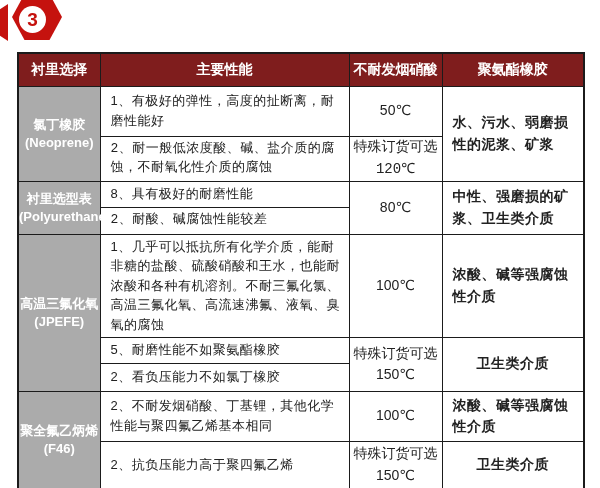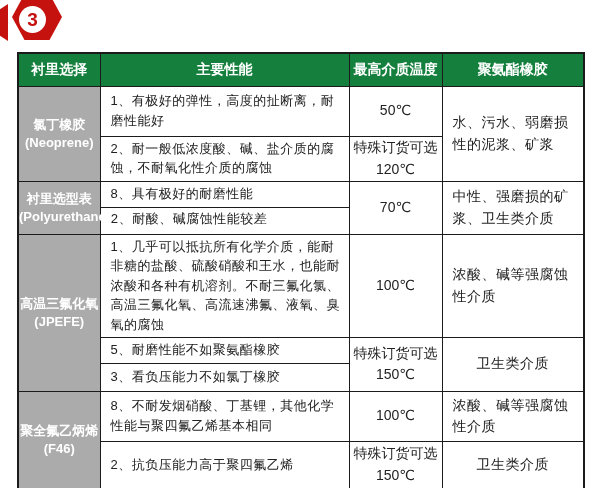--- a/index.html
+++ b/index.html
@@ -50,42 +50,42 @@
     width: 566px; border-collapse: collapse; table-layout: fixed;
     border: 2px solid #1b1b1b;
     font-size: 13px; color: #222;
   }
   col.c1 { width: 82px; }
   col.c2 { width: 249px; }
   col.c3 { width: 93px; }
   col.c4 { width: 142px; }
   .lining-table th, .lining-table td { border: 1px solid #1b1b1b; }
   .lining-table th {
-    background: #15803d; color: #ffffff; font-weight: bold; font-size: 14px;
+    background: #7f1d1d; color: #ffffff; font-weight: bold; font-size: 14px;
     height: 32px; text-align: center;
   }
   td.lining {
     background: #ababab; color: #ffffff; font-weight: bold;
     text-align: center; vertical-align: middle; white-space: pre-line;
     font-size: 13px; line-height: 1.35;
   }
   td.perf {
     text-align: left; vertical-align: middle;
     padding: 2px 6px 3px 10px; line-height: 1.5; letter-spacing: 0.5px;
   }
   td.temp {
     text-align: center; vertical-align: middle; white-space: pre-line;
     font-size: 14px; line-height: 1.55;
   }
   td.scope {
     text-align: center; vertical-align: middle; font-size: 14px;
-    line-height: 1.55; letter-spacing: 0.5px;
+    line-height: 1.55; letter-spacing: 0.5px; font-weight: bold;
   }
   td.scope.left { text-align: left; padding: 3px 6px 3px 10px; }
-  tr.h33 { height: 33px; } tr.h50 { height: 50px; } tr.h40 { height: 40px; }
+  tr.h33 { height: 33px; } tr.h50 { height: 50px; } tr.h40 { height: 40px; font-family: Liberation Mono, monospace; }
   tr.h26 { height: 26px; } tr.h27 { height: 27px; font-family: Liberation Mono, monospace; } tr.h84 { height: 84px; }
   tr.h25 { height: 25px; } tr.h28 { height: 28px; } tr.h45 { height: 45px; }
   tr.h48 { height: 48px; }
 </style>
 </head>
 <body>
 
 <div class="page">
 
   <div class="header">
@@ -101,69 +101,69 @@
     <colgroup>
       <col class="c1">
         <col class="c2">
         <col class="c3">
         <col class="c4">
     </colgroup>
     <tbody>
         <tr class="h33">
       <th>衬里选择</th>
       <th>主要性能</th>
-      <th>最高介质温度</th>
+      <th>不耐发烟硝酸</th>
       <th>聚氨酯橡胶</th>
     </tr>
 
     <tr class="h50">
       <td class="lining" rowspan="2">氯丁橡胶
 (Neoprene)</td>
       <td class="perf">1、有极好的弹性，高度的扯断离，耐磨性能好</td>
       <td class="temp">50℃</td>
       <td class="scope left" rowspan="2">水、污水、弱磨损性的泥浆、矿浆</td>
     </tr>
     <tr class="h40">
       <td class="perf">2、耐一般低浓度酸、碱、盐介质的腐蚀，不耐氧化性介质的腐蚀</td>
       <td class="temp">特殊订货可选
 120℃</td>
     </tr>
 
     <tr class="h26">
       <td class="lining" rowspan="2">衬里选型表
 (Polyurethane)</td>
       <td class="perf">8、具有极好的耐磨性能</td>
-      <td class="temp" rowspan="2">70℃</td>
+      <td class="temp" rowspan="2">80℃</td>
       <td class="scope left" rowspan="2">中性、强磨损的矿浆、卫生类介质</td>
     </tr>
     <tr class="h27">
       <td class="perf">2、耐酸、碱腐蚀性能较差</td>
     </tr>
 
     <tr class="h84">
       <td class="lining" rowspan="3">高温三氟化氧
 (JPEFE)</td>
       <td class="perf">1、几乎可以抵抗所有化学介质，能耐非糖的盐酸、硫酸硝酸和王水，也能耐浓酸和各种有机溶剂。不耐三氟化氯、高温三氟化氧、高流速沸氟、液氧、臭氧的腐蚀</td>
       <td class="temp">100℃</td>
       <td class="scope left">浓酸、碱等强腐蚀性介质</td>
     </tr>
     <tr class="h25">
       <td class="perf">5、耐磨性能不如聚氨酯橡胶</td>
       <td class="temp" rowspan="2">特殊订货可选
 150℃</td>
       <td class="scope" rowspan="2">卫生类介质</td>
     </tr>
     <tr class="h28">
-      <td class="perf">3、看负压能力不如氯丁橡胶</td>
+      <td class="perf">2、看负压能力不如氯丁橡胶</td>
     </tr>
 
     <tr class="h45">
       <td class="lining" rowspan="2">聚全氟乙炳烯
 (F46)</td>
-      <td class="perf">8、不耐发烟硝酸、丁基锂，其他化学性能与聚四氟乙烯基本相同</td>
+      <td class="perf">2、不耐发烟硝酸、丁基锂，其他化学性能与聚四氟乙烯基本相同</td>
       <td class="temp">100℃</td>
       <td class="scope left">浓酸、碱等强腐蚀性介质</td>
     </tr>
     <tr class="h48">
       <td class="perf">2、抗负压能力高于聚四氟乙烯</td>
       <td class="temp">特殊订货可选
 150℃</td>
       <td class="scope">卫生类介质</td>
     </tr>
   </tbody>

